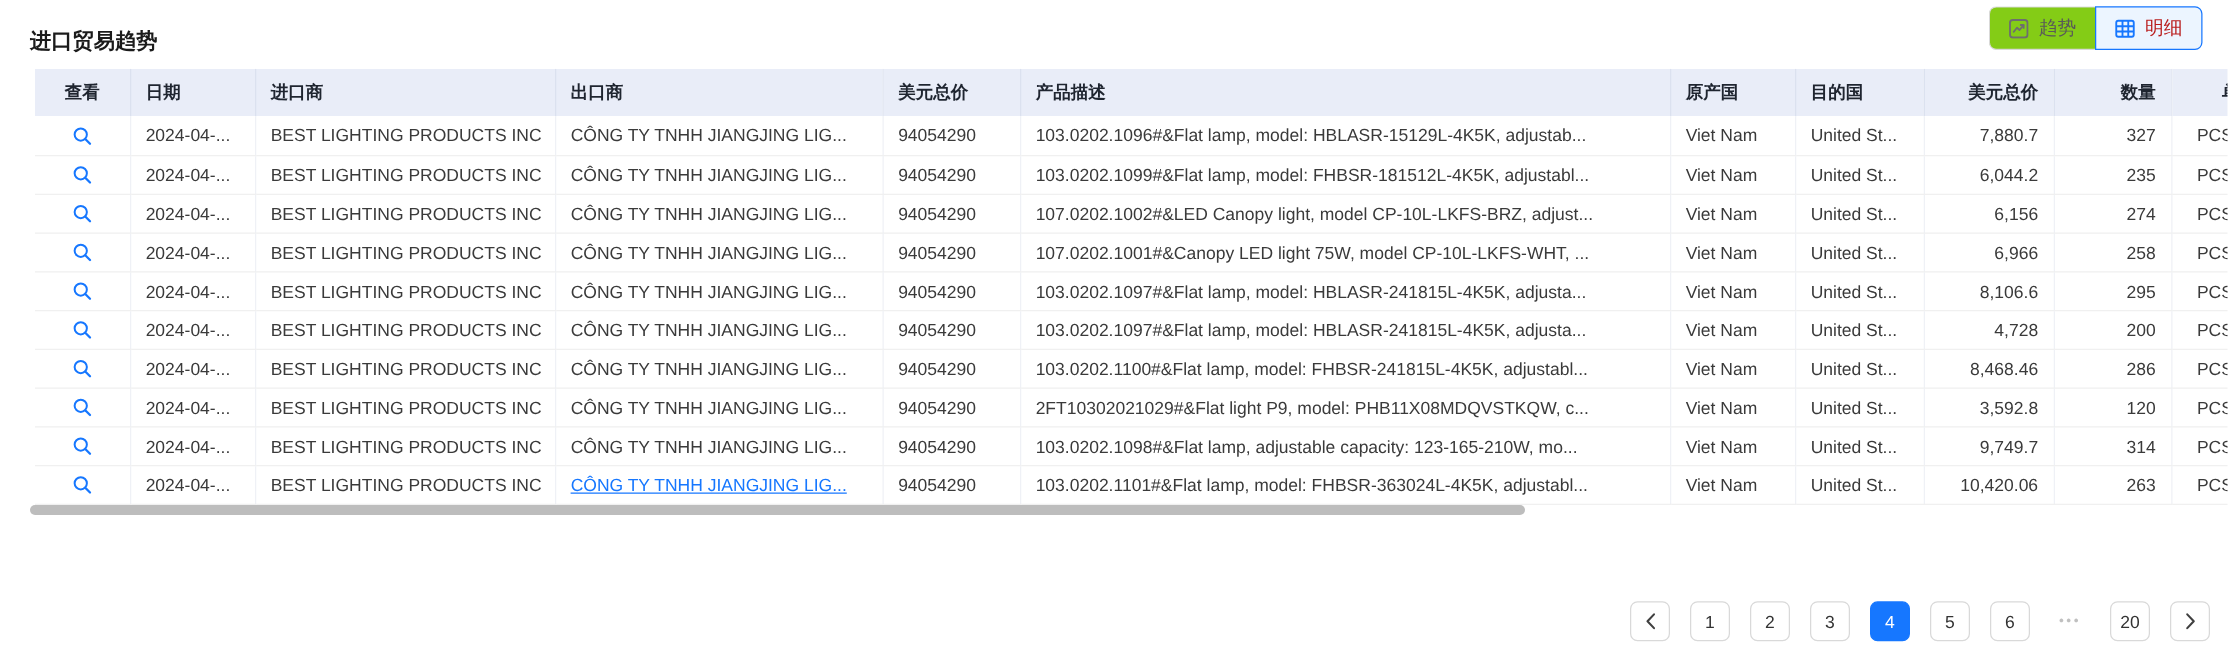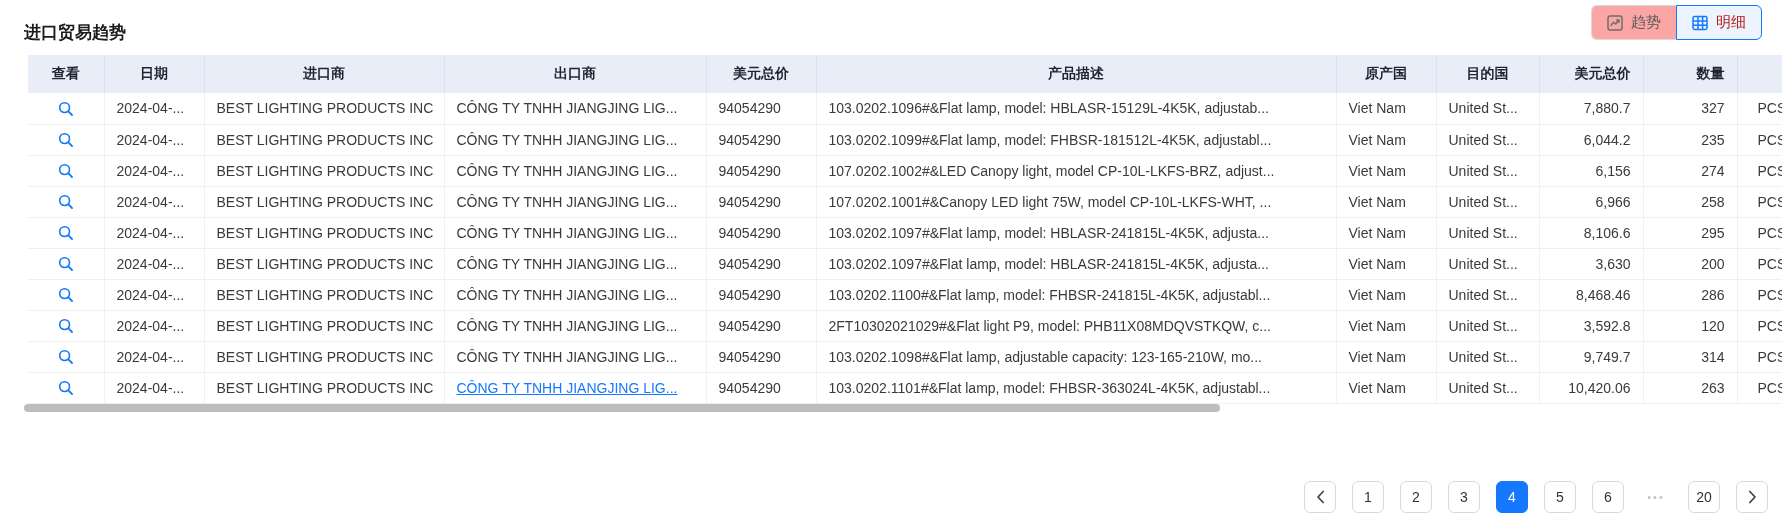--- a/index.html
+++ b/index.html
@@ -10,37 +10,37 @@
     font-family:"Liberation Sans","DejaVu Sans",sans-serif;
   }
   .page-title {
     position:absolute; left:24px; top:21px;
     font-size:17px; font-weight:700; color:#1b1b1b;
   }
   
   .toggle-group { position:absolute; top:5px; right:20px; display:flex; }
   .toggle-btn {
     height:35px; padding:0 15px; display:flex; align-items:center; gap:8px;
-    background:#fca5a5; border:1px solid #d9d9d9; font-size:15px; color:#595959;
+    background:#84cc16; border:1px solid #d9d9d9; font-size:15px; color:#595959;
     cursor:pointer; font-family:inherit;
   }
   .toggle-btn.trend { border-radius:6px 0 0 6px; border-right:none; }
   .toggle-btn.detail {
     border-radius:0 6px 6px 0; border:1px solid #1677ff;
     background:#ecf5ff; color:#b91c1c;
   }
   .tgl-icon { display:flex; align-items:center; }
   
   .table-wrap {
     position:absolute; left:28px; top:55px; width:1758px; overflow:hidden;
   }
   table { border-collapse:collapse; table-layout:fixed; width:1900px; font-size:14px; }
   thead th {
     background:#e9edf8; height:38px; font-weight:700; color:#1f2530;
-    text-align:center; padding:0 12px; border-right:1px solid #dbe1ef;
+    text-align:left; padding:0 12px; border-right:1px solid #dbe1ef;
     white-space:nowrap; overflow:hidden;
   }
   thead th:last-child { border-right:none; }
   tbody td {
     height:31px; padding:0 12px; color:#3a3a3a;
     border-bottom:1px solid #f0f0f0; border-right:1px solid #eff1f6;
     white-space:nowrap; overflow:hidden; background:#fff;
   }
   tbody td:last-child { border-right:none; }
   .col-view { text-align:center; }
@@ -239,21 +239,21 @@
         </svg>
       </span>
     </td>
     <td>2024-04-...</td>
     <td>BEST LIGHTING PRODUCTS INC</td>
     <td>CÔNG TY TNHH JIANGJING LIG...</td>
     <td>94054290</td>
     <td>103.0202.1097#&amp;Flat lamp, model: HBLASR-241815L-4K5K, adjusta...</td>
     <td>Viet Nam</td>
     <td>United St...</td>
-    <td class="num">3,630</td>
+    <td class="num">4,728</td>
     <td class="num">200</td>
     <td class="unit">PCS</td>
   </tr>
         <tr>
     <td class="col-view">
       <span class="view-icon">
         <svg width="16" height="16" viewBox="0 0 16 16" fill="none">
           <circle cx="6.6" cy="6.6" r="4.9" stroke="#1677ff" stroke-width="1.6"></circle>
           <line x1="10.4" y1="10.4" x2="14" y2="14" stroke="#1677ff" stroke-width="1.8" stroke-linecap="round"></line>
         </svg>

